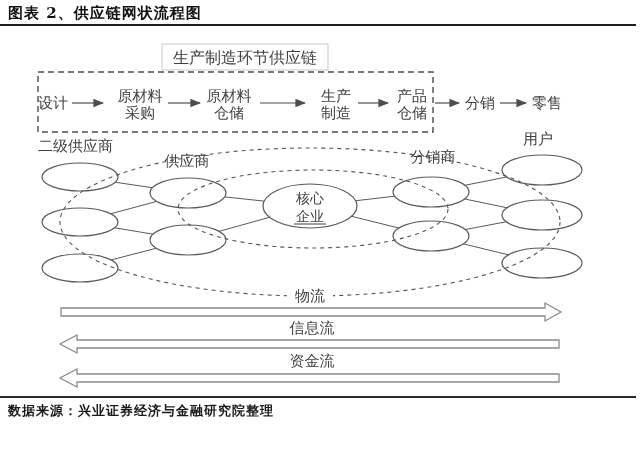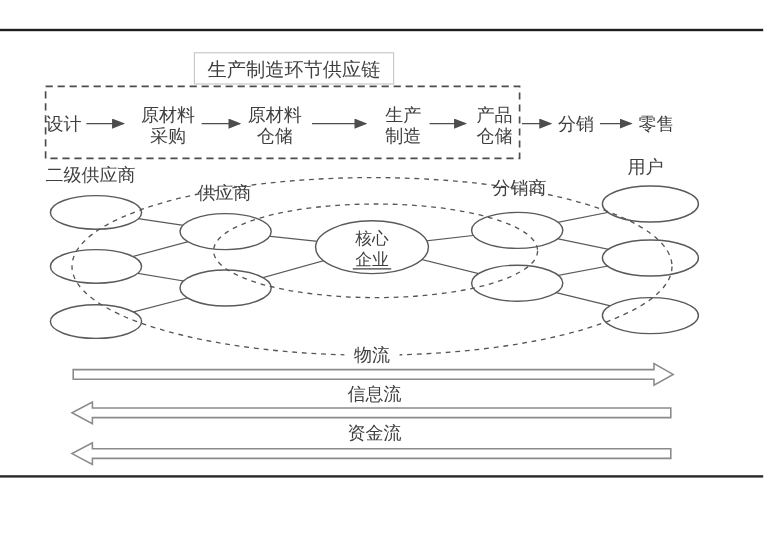--- a/index.html
+++ b/index.html
@@ -20,20 +20,21 @@
        text-shadow:1px 1px 0 #ffffff;white-space:nowrap;}
   .wm2{position:absolute;left:50px;top:24px;font-size:15px;color:#c9c9c9;
        text-shadow:1px 1px 0 #ffffff;white-space:nowrap;}
   svg text{font-family:"DejaVu Sans",sans-serif;fill:#3f3f3f;}
 </style>
 </head>
 <body>
 
 <div class="page">
 
+  <div class="title">图表 2、供应链网状流程图</div>
   <div class="title-rule"></div>
 
   <svg class="diagram" width="640" height="366" viewBox="0 30 640 366" xmlns="http://www.w3.org/2000/svg">
     <defs>
       <marker id="ah" markerWidth="9" markerHeight="8" refX="8" refY="3.5" orient="auto">
         <path d="M0,0 L9,3.5 L0,7 Z" fill="#4d4d4d"></path>
       </marker>
     </defs>
 
     <g>
@@ -112,15 +113,16 @@
     <g>
       <path d="M61,308 L545,308 L545,303 L561,312 L545,321 L545,316 L61,316 Z" fill="#ffffff" stroke="#8a8a8a" stroke-width="1.3"></path>
       <text x="312" y="333" font-size="15" text-anchor="middle">信息流</text>
       <path d="M559,340 L77,340 L77,335 L60,344 L77,353 L77,348 L559,348 Z" fill="#ffffff" stroke="#8a8a8a" stroke-width="1.3"></path>
       <text x="312" y="366" font-size="15" text-anchor="middle">资金流</text>
       <path d="M559,374 L77,374 L77,369 L60,378 L77,387 L77,382 L559,382 Z" fill="#ffffff" stroke="#8a8a8a" stroke-width="1.3"></path>
     </g>
   </svg>
 
   <div class="footer-rule"></div>
+  <div class="footer">数据来源：兴业证券经济与金融研究院整理</div>
 
 
 </div>
 
 </body></html>

